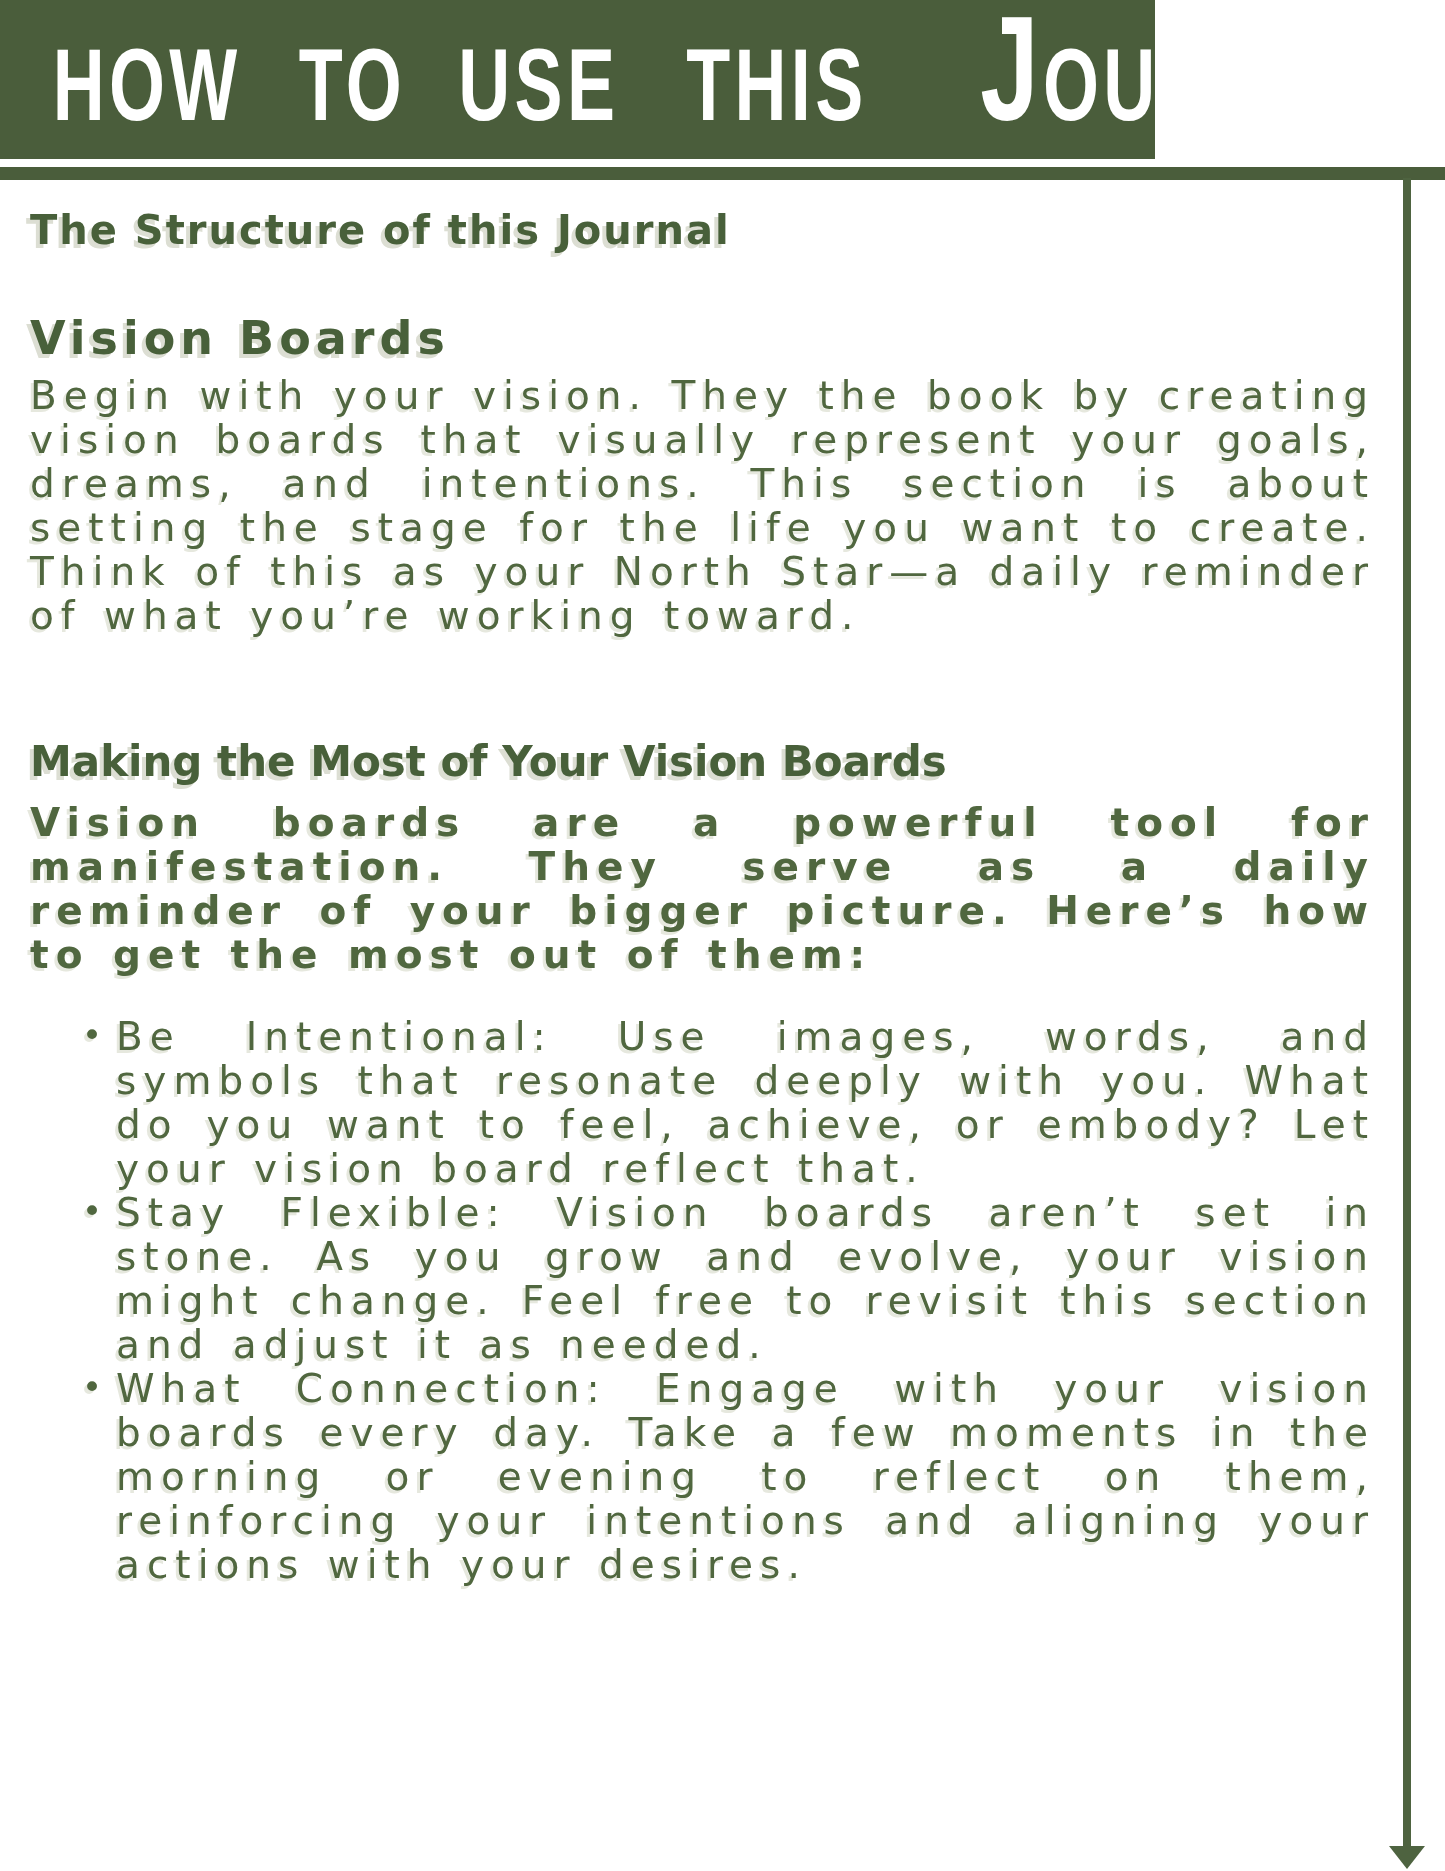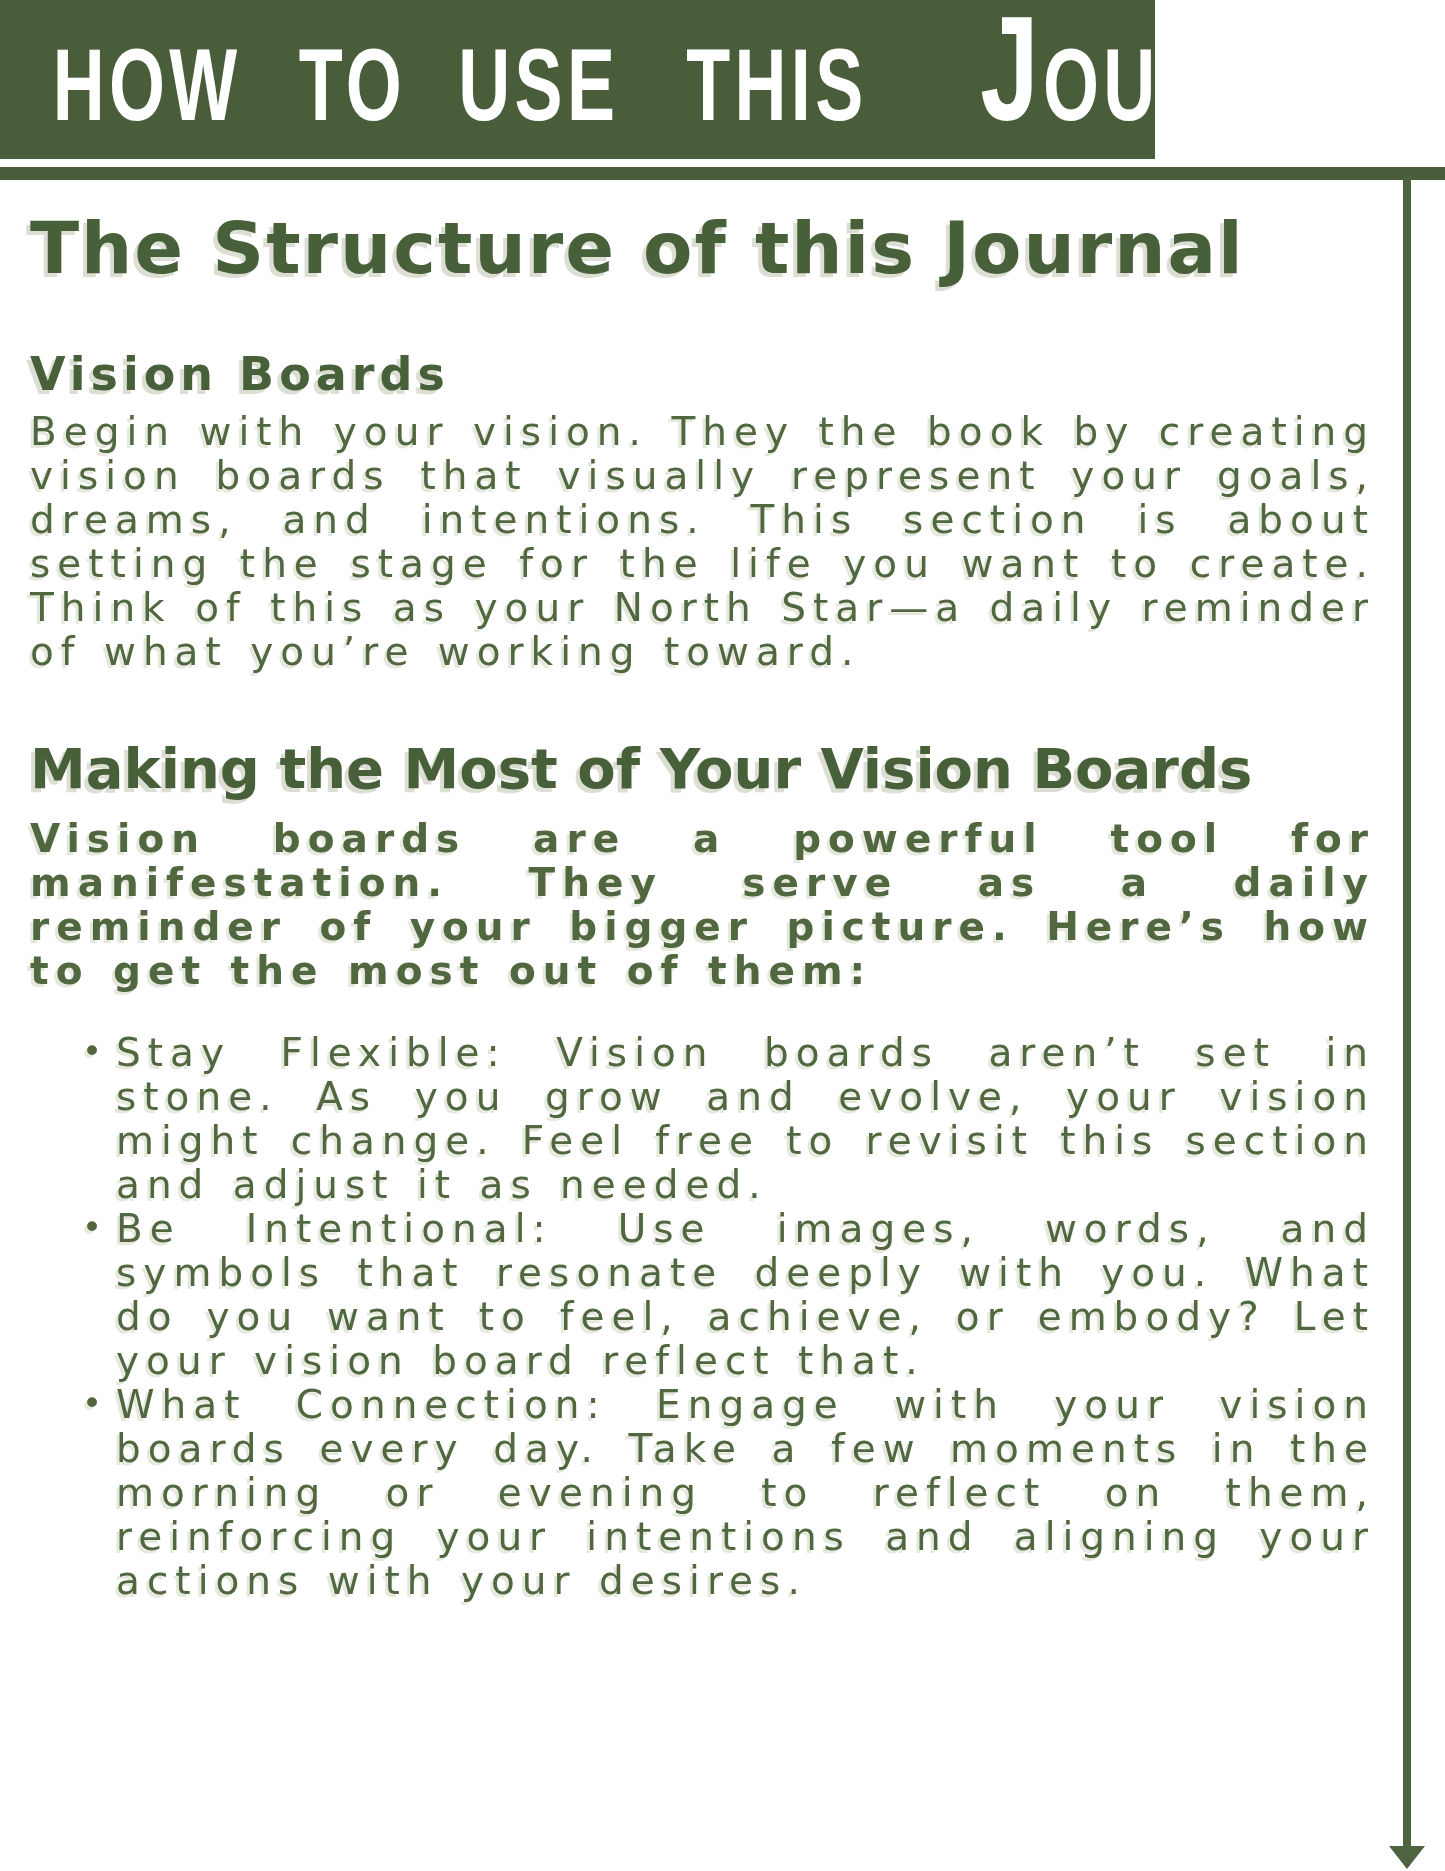--- a/index.html
+++ b/index.html
@@ -94,31 +94,31 @@
   h1, h2 {
     color: #48603a;
     margin: 0;
     font-weight: bold;
     line-height: 1.12;
     text-shadow: -4px 4px 0 #dcded3;
     white-space: nowrap;
   }
   h1.structure {
     margin-top: 28px;
-    font-size: 72px;
+    font-size: 40px;
     letter-spacing: 2px;
   }
   h2.vision {
     margin-top: 60px;
     font-size: 46px;
     letter-spacing: 5px;
   }
   h2.making {
-    margin-top: 64px;
-    font-size: 56px;
+    margin-top: 100px;
+    font-size: 42px;
     letter-spacing: 0px;
   }
 
   p.body-par {
     color: #50673f;
     font-size: 39px;
     line-height: 44px;
     letter-spacing: 7px;
     word-spacing: 3px;
     text-align: justify;
@@ -176,19 +176,19 @@
 
     <h1 class="structure">The Structure of this Journal</h1>
 
     <h2 class="vision">Vision Boards</h2>
     <p class="body-par after-vision">Begin with your vision. They the book by creating vision boards that visually represent your goals, dreams, and intentions. This section is about setting the stage for the life you want to create. Think of this as your North Star—a daily reminder of what you’re working toward.</p>
 
     <h2 class="making">Making the Most of Your Vision Boards</h2>
     <p class="body-par after-making">Vision boards are a powerful tool for manifestation. They serve as a daily reminder of your bigger picture. Here’s how to get the most out of them:</p>
 
     <ul class="bullets">
+      <li>Be Intentional: Use images, words, and symbols that resonate deeply with you. What do you want to feel, achieve, or embody? Let your vision board reflect that.</li>
       <li>Stay Flexible: Vision boards aren’t set in stone. As you grow and evolve, your vision might change. Feel free to revisit this section and adjust it as needed.</li>
-      <li>Be Intentional: Use images, words, and symbols that resonate deeply with you. What do you want to feel, achieve, or embody? Let your vision board reflect that.</li>
       <li>What Connection: Engage with your vision boards every day. Take a few moments in the morning or evening to reflect on them, reinforcing your intentions and aligning your actions with your desires.</li>
     </ul>
 
   </div>
 </main>
 
 </body></html>

